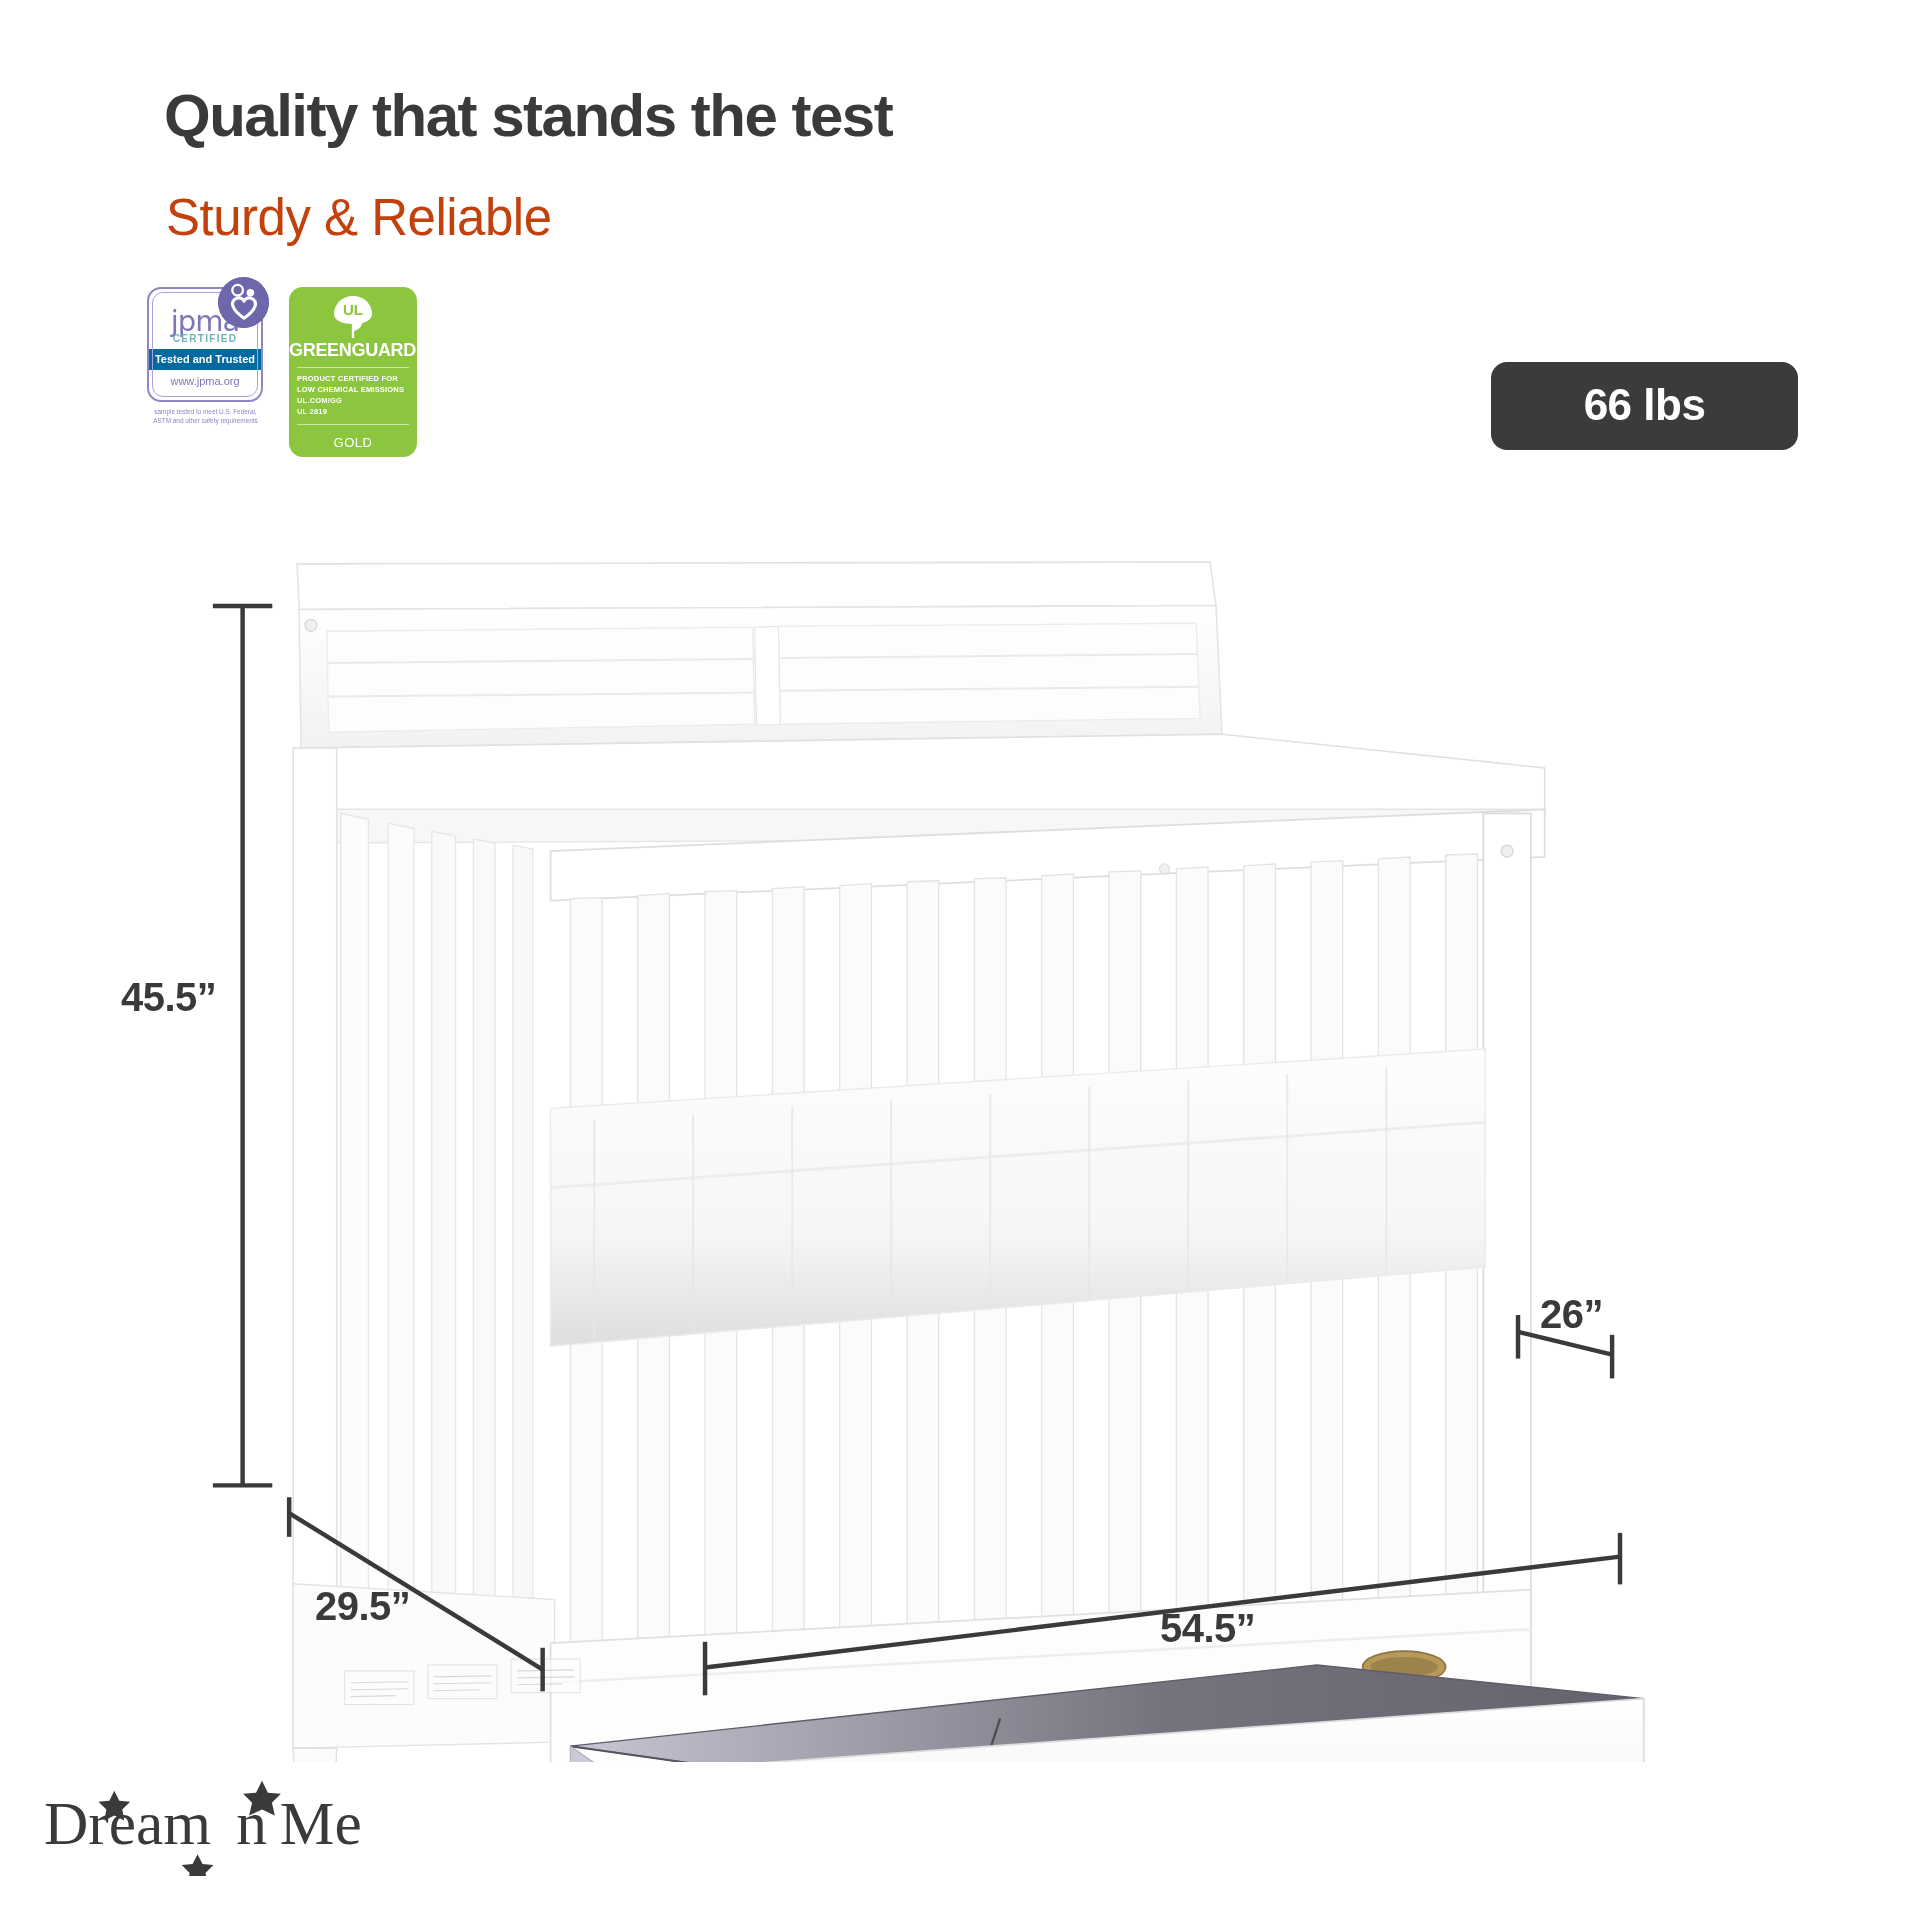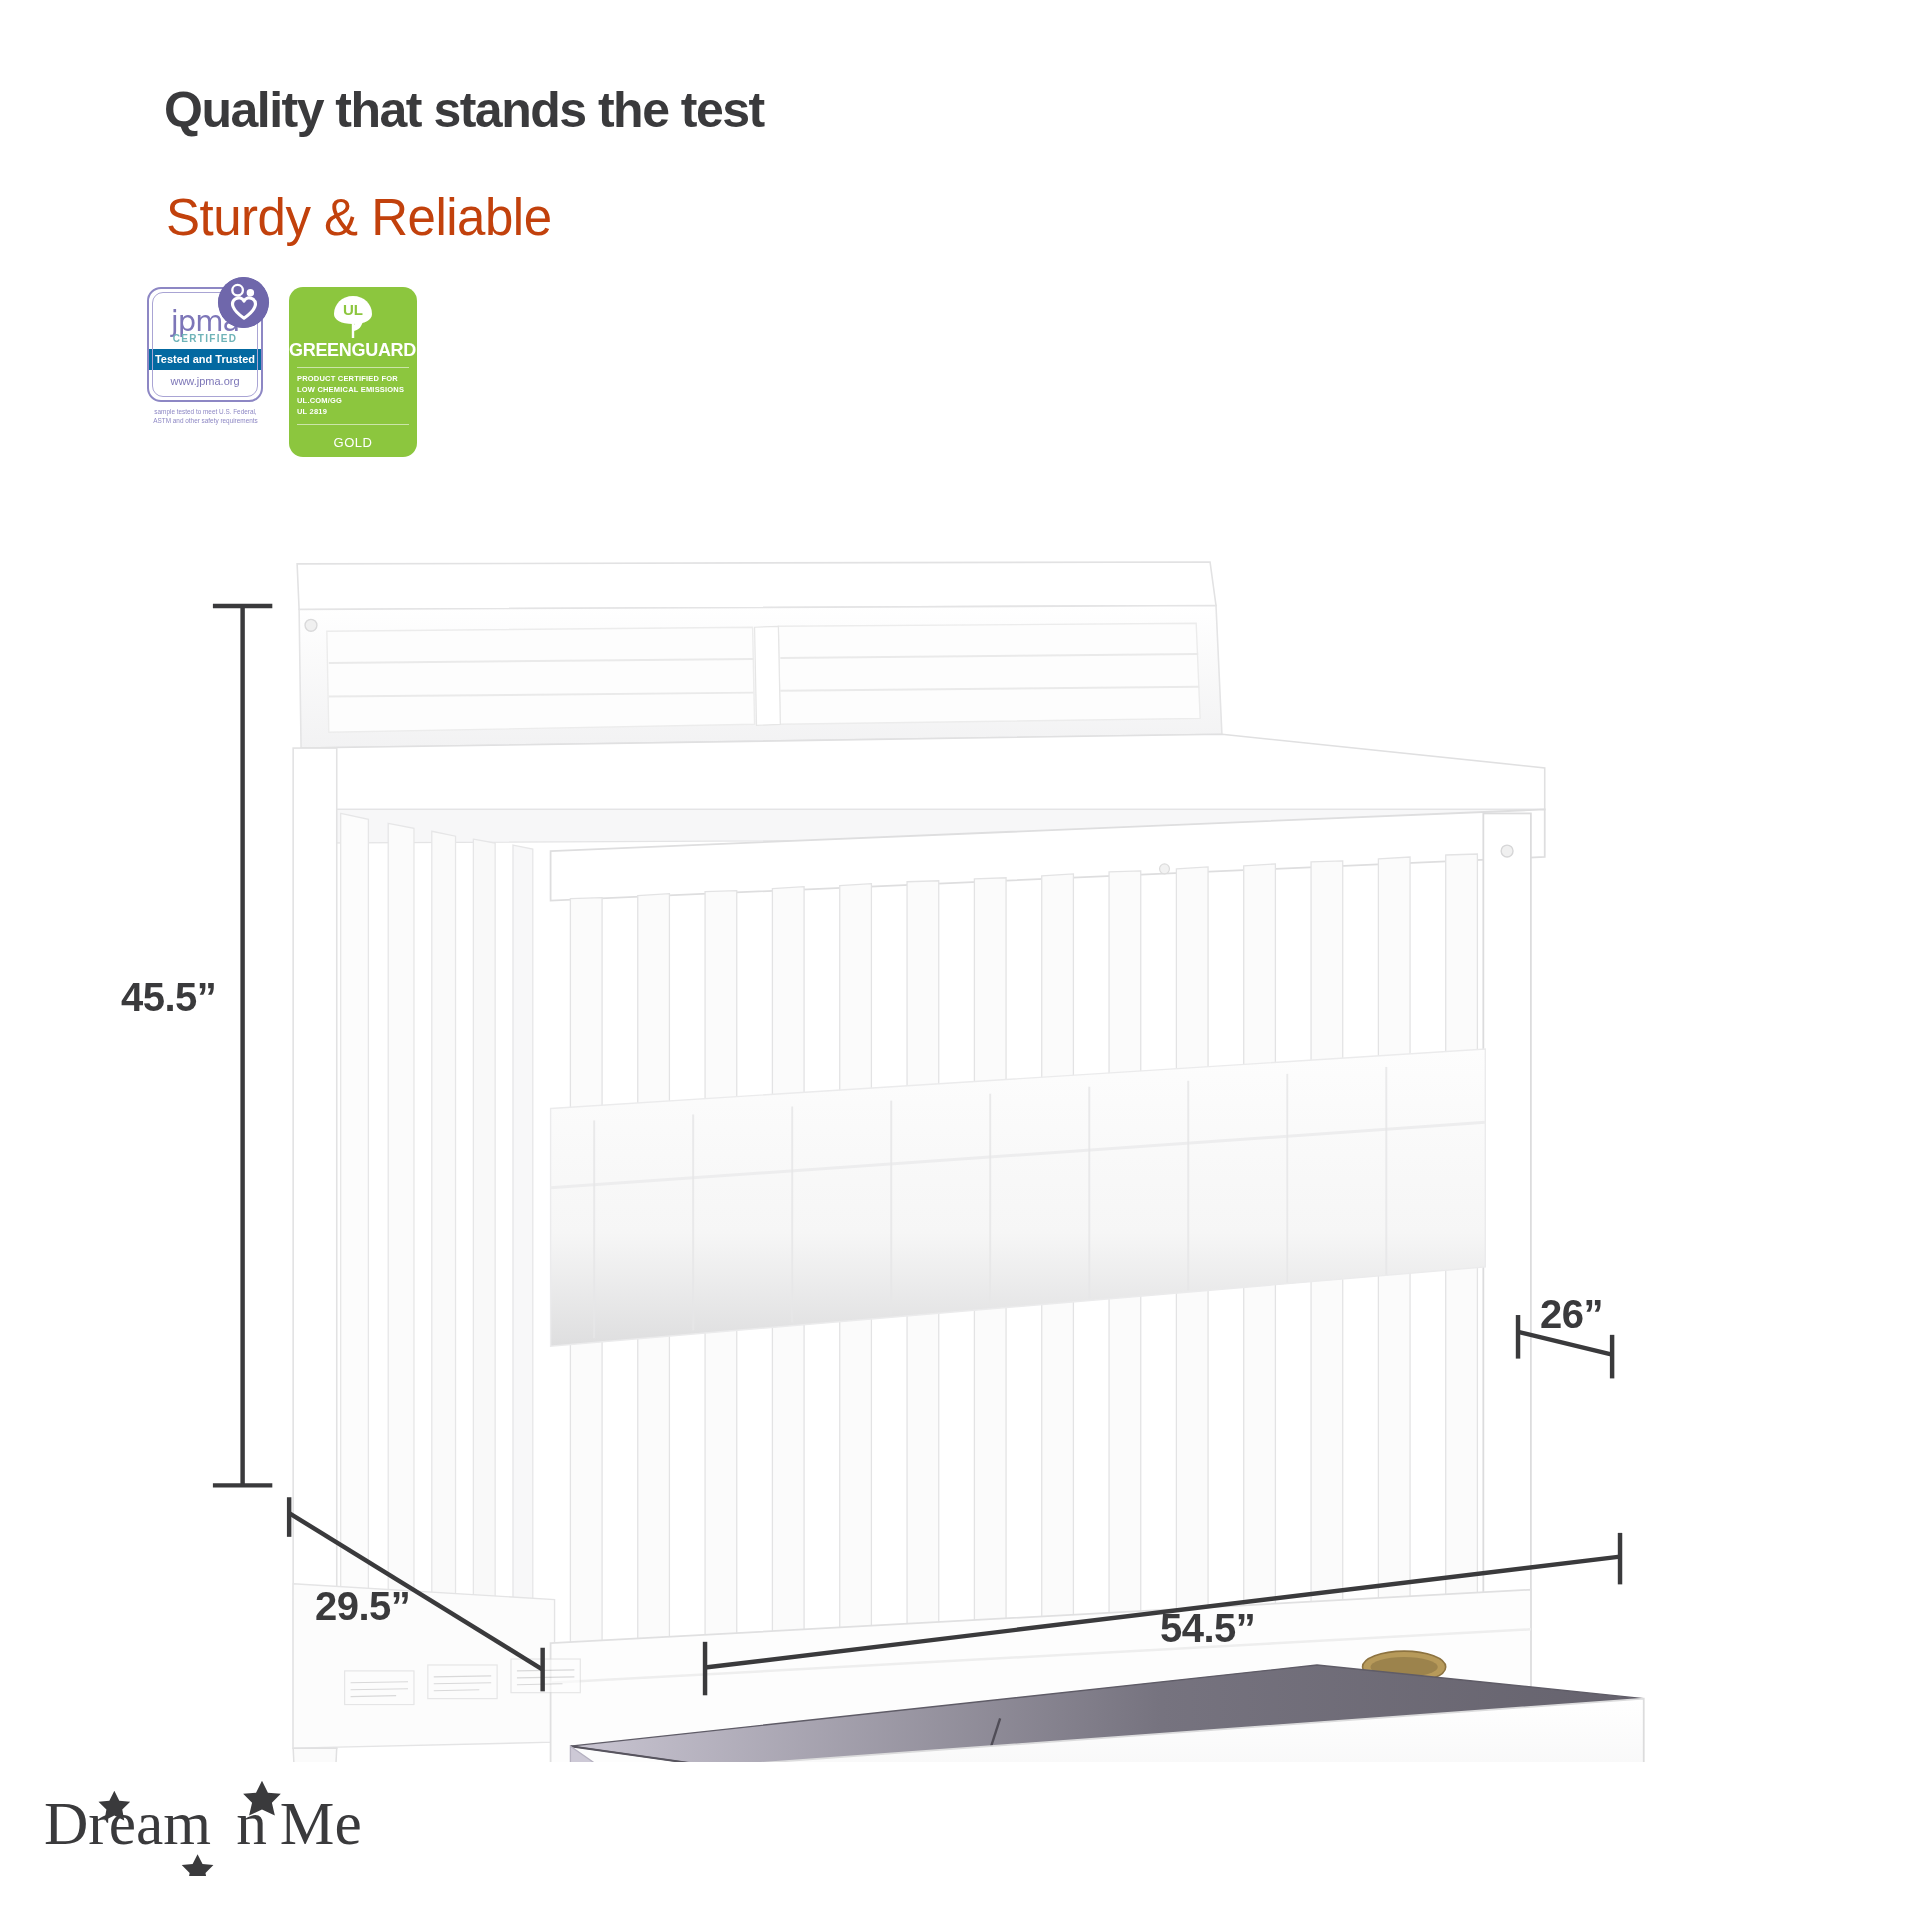--- a/index.html
+++ b/index.html
@@ -13,21 +13,21 @@
     position: relative;
     font-family: "Liberation Sans", sans-serif;
     overflow: hidden;
   }
 
   
   #page-title {
     position: absolute;
     left: 164px;
     top: 81px;
-    font-size: 50px;
+    font-size: 60px;
     font-weight: bold;
     color: #3a3a3c;
     letter-spacing: -1.5px;
     white-space: nowrap;
   }
   #page-subtitle {
     position: absolute;
     left: 166px;
     top: 188px;
     font-size: 51px;
@@ -275,20 +275,21 @@
       <div>LOW CHEMICAL EMISSIONS</div>
       <div>UL.COM/GG</div>
       <div>UL 2819</div>
     </div>
     <div class="gg-sep"></div>
     <div class="gg-gold">GOLD</div>
   </div>
 </div>
 
 <div id="weight-block">
+  <div id="weight-pill">66 lbs</div>
 </div>
 
 <div id="product-stage">
 <svg id="product-svg" width="1927" height="1208" viewBox="0 0 1946 1220">
   <defs>
     <linearGradient id="railGrad" x1="0" y1="0" x2="0" y2="1">
       <stop offset="0%" stop-color="#ffffff"></stop>
       <stop offset="100%" stop-color="#f2f2f3"></stop>
     </linearGradient>
     <linearGradient id="mattGrad" x1="0" y1="0" x2="0" y2="1">

